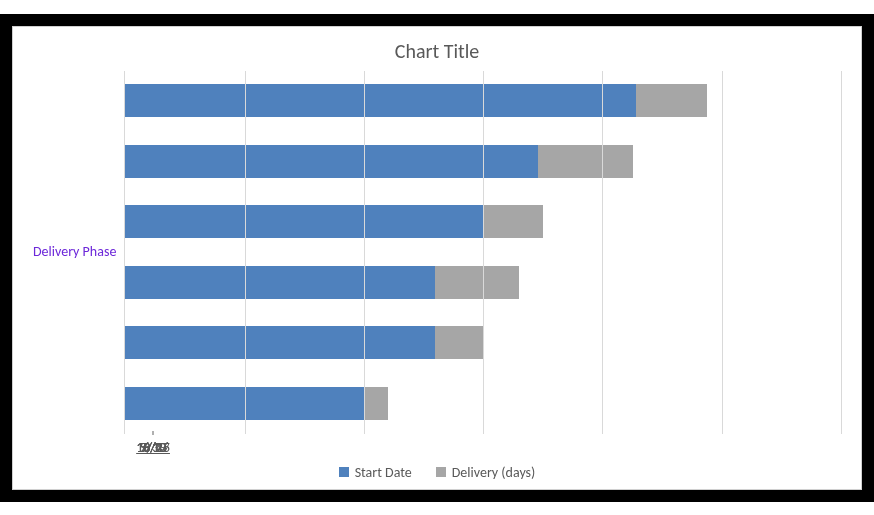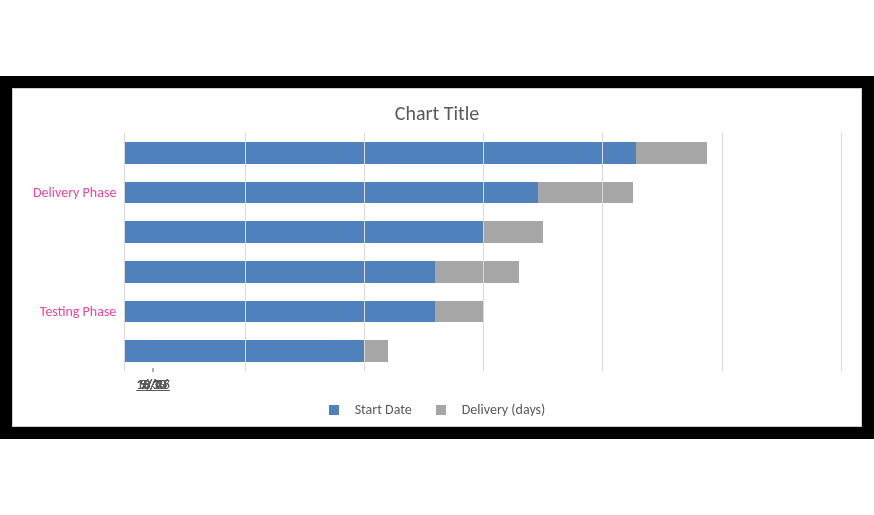--- a/index.html
+++ b/index.html
@@ -7,21 +7,21 @@
     font-family: Calibri, 'Segoe UI', Arial, sans-serif;
     background: #fff;
     display: flex;
     align-items: center;
     justify-content: center;
     width: 874px;
     height: 515px;
   }
   .outer-frame {
     width: 874px;
-    height: 363px;
+    height: 488px;
     background: #000;
     padding: 12px;
   }
   .chart-card {
     width: 100%;
     height: 100%;
     background: #fff;
     border: 1px solid #d0d0d0;
     display: flex;
     flex-direction: column;
@@ -42,21 +42,21 @@
   .plot-body {
     flex: 1;
     display: flex;
   }
   .ylabels {
     display: flex;
     flex-direction: column;
     justify-content: space-around;
     text-align: right;
     padding-right: 8px;
-    color: #ec4899;
+    color: #6d28d9;
     font-size: 14px;
   }
   .ylabels .row {
     height: 16.666%;
     display: flex;
     align-items: center;
     justify-content: flex-end;
   }
   .plot-area {
     flex: 1;
@@ -116,41 +116,38 @@
     transform: translateX(-50%);
   }
   .legend {
     display: flex;
     justify-content: center;
     gap: 24px;
     font-size: 14px;
     color: #595959;
     padding-top: 6px;
   }
-  .legend-item { display: flex; align-items: center; gap: 16px; }
+  .legend-item { display: flex; align-items: center; gap: 6px; }
   .swatch { width: 10px; height: 10px; display: inline-block; }
   .sw-start { background: #4F81BD; }
   .sw-dur   { background: #A6A6A6; }
 </style>
 </head>
 <body>
 
 <div class="outer-frame">
   <div class="chart-card">
     <div class="chart-title">Chart Title</div>
 
     <div class="plot-wrap">
       <div class="plot-body">
 
         <div class="ylabels">
           <div class="row">
               <span>Delivery Phase</span>
-            </div>
-          <div class="row">
-              <span>Testing Phase</span>
             </div>
         </div>
 
         <div class="plot-area" id="plot-area">
 
           <div class="bars" id="bars">
               <div class="bar-row">
                 <div class="bar-stack" style="left: 0%; width: 81.33%;">
                   <div class="seg-start" style="width: 87.7044%;"></div>
                   <div class="seg-dur" style="width: 12.2956%;"></div>

